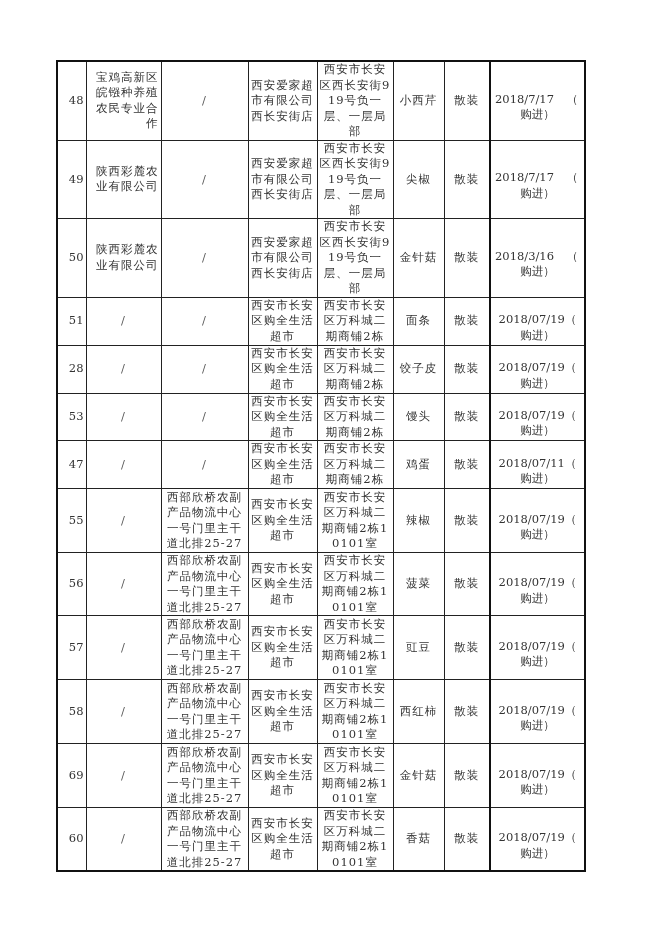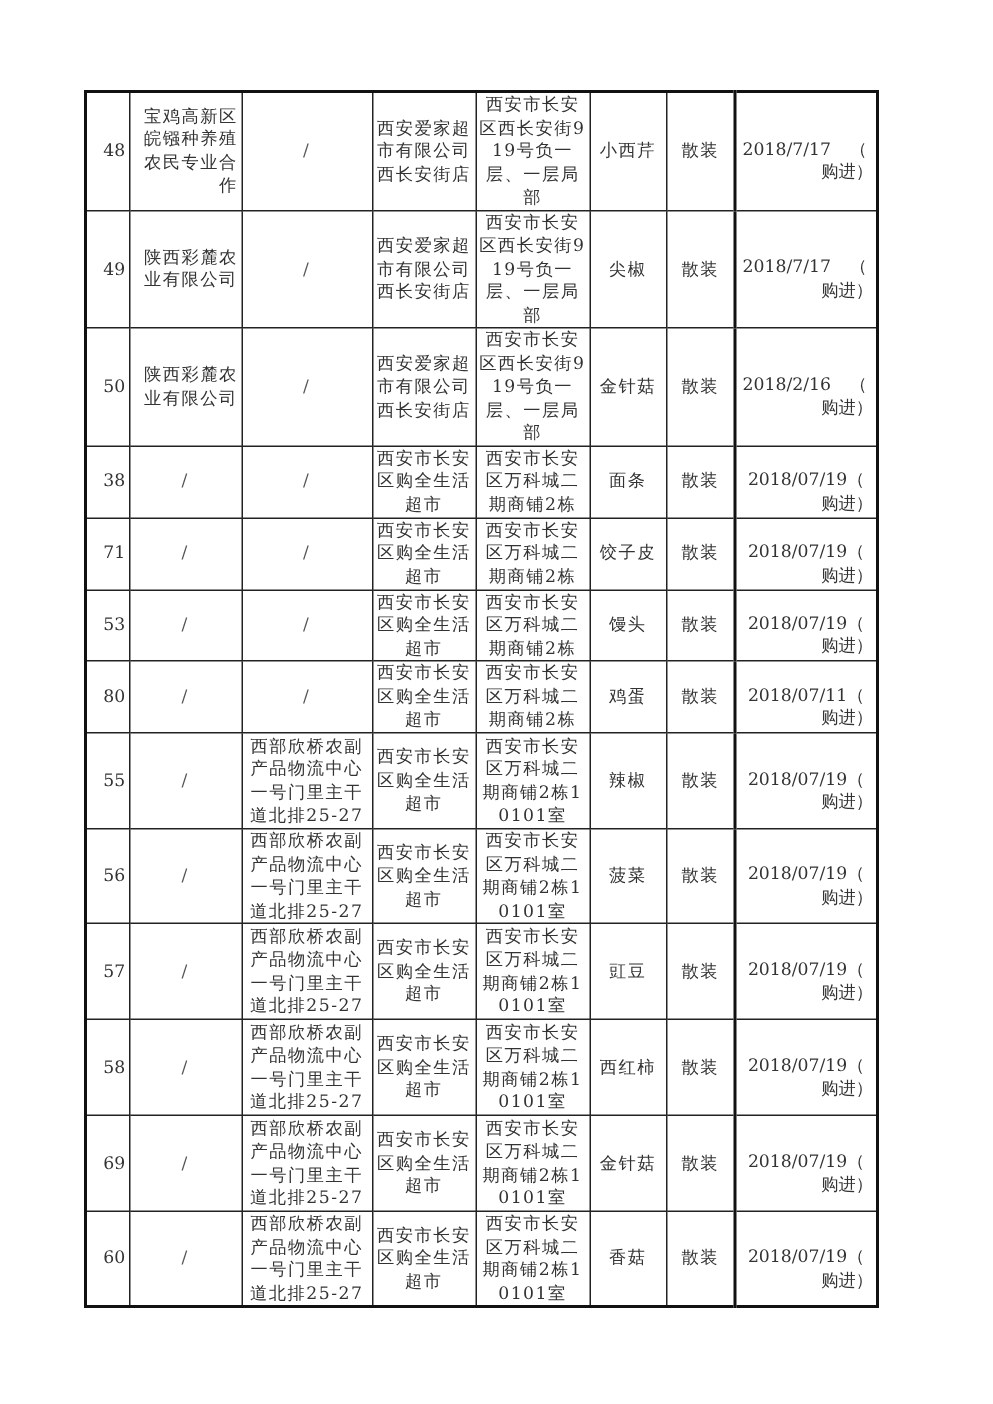--- a/index.html
+++ b/index.html
@@ -15,21 +15,21 @@
     font-size: 11.5px; line-height: 15.5px; overflow: hidden; word-break: break-all;
     letter-spacing: 1px;
   }
   table.sheet td.num { text-align: right; padding-left: 6px; letter-spacing: 0; }
   table.sheet td.left { text-align: right; padding-left: 4px; }
   table.sheet td.thick { border-left: 2px solid #111; }
   table.sheet td.date { letter-spacing: 0; }
   .date-line1 { display: block; margin-top: 13px; }
   .date-line1.spread { text-align: left; padding-left: 2px; }
   .date-line1.spread .paren { float: right; padding-right: 4px; }
-  .date-line2 { display: block; text-align: right; }
+  .date-line2 { display: block; }
   .slash { color: #555; }
 </style>
 </head>
 <body>
 
 <table class="sheet">
   <colgroup>
     <col style="width:29px">
       <col style="width:75px">
       <col style="width:87px">
@@ -68,39 +68,39 @@
       </tr>
       <tr style="height: 63px;">
         <td class="num">50</td>
         <td class="left">陕西彩麓农业有限公司</td>
         <td class="slash">/</td>
         <td>西安爱家超市有限公司西长安街店</td>
         <td>西安市长安区西长安街919号负一层、一层局部</td>
         <td>金针菇</td>
         <td>散装</td>
         <td class="date thick">
-          <span class="date-line1 spread"><span>2018/2/16</span><span class="paren">（</span></span>
+          <span class="date-line1 spread"><span>2018/3/16</span><span class="paren">（</span></span>
           <span class="date-line2">购进）</span>
         </td>
       </tr>
       <tr style="height: 48px;">
-        <td class="num">38</td>
+        <td class="num">51</td>
         <td class="slash">/</td>
         <td class="slash">/</td>
         <td>西安市长安区购全生活超市</td>
         <td>西安市长安区万科城二期商铺2栋</td>
         <td>面条</td>
         <td>散装</td>
         <td class="date thick">
           <span class="date-line1"><span>2018/07/19（</span></span>
           <span class="date-line2">购进）</span>
         </td>
       </tr>
       <tr style="height: 48px;">
-        <td class="num">71</td>
+        <td class="num">28</td>
         <td class="slash">/</td>
         <td class="slash">/</td>
         <td>西安市长安区购全生活超市</td>
         <td>西安市长安区万科城二期商铺2栋</td>
         <td>饺子皮</td>
         <td>散装</td>
         <td class="date thick">
           <span class="date-line1"><span>2018/07/19（</span></span>
           <span class="date-line2">购进）</span>
         </td>
@@ -112,21 +112,21 @@
         <td>西安市长安区购全生活超市</td>
         <td>西安市长安区万科城二期商铺2栋</td>
         <td>馒头</td>
         <td>散装</td>
         <td class="date thick">
           <span class="date-line1"><span>2018/07/19（</span></span>
           <span class="date-line2">购进）</span>
         </td>
       </tr>
       <tr style="height: 48px;">
-        <td class="num">80</td>
+        <td class="num">47</td>
         <td class="slash">/</td>
         <td class="slash">/</td>
         <td>西安市长安区购全生活超市</td>
         <td>西安市长安区万科城二期商铺2栋</td>
         <td>鸡蛋</td>
         <td>散装</td>
         <td class="date thick">
           <span class="date-line1"><span>2018/07/11（</span></span>
           <span class="date-line2">购进）</span>
         </td>

